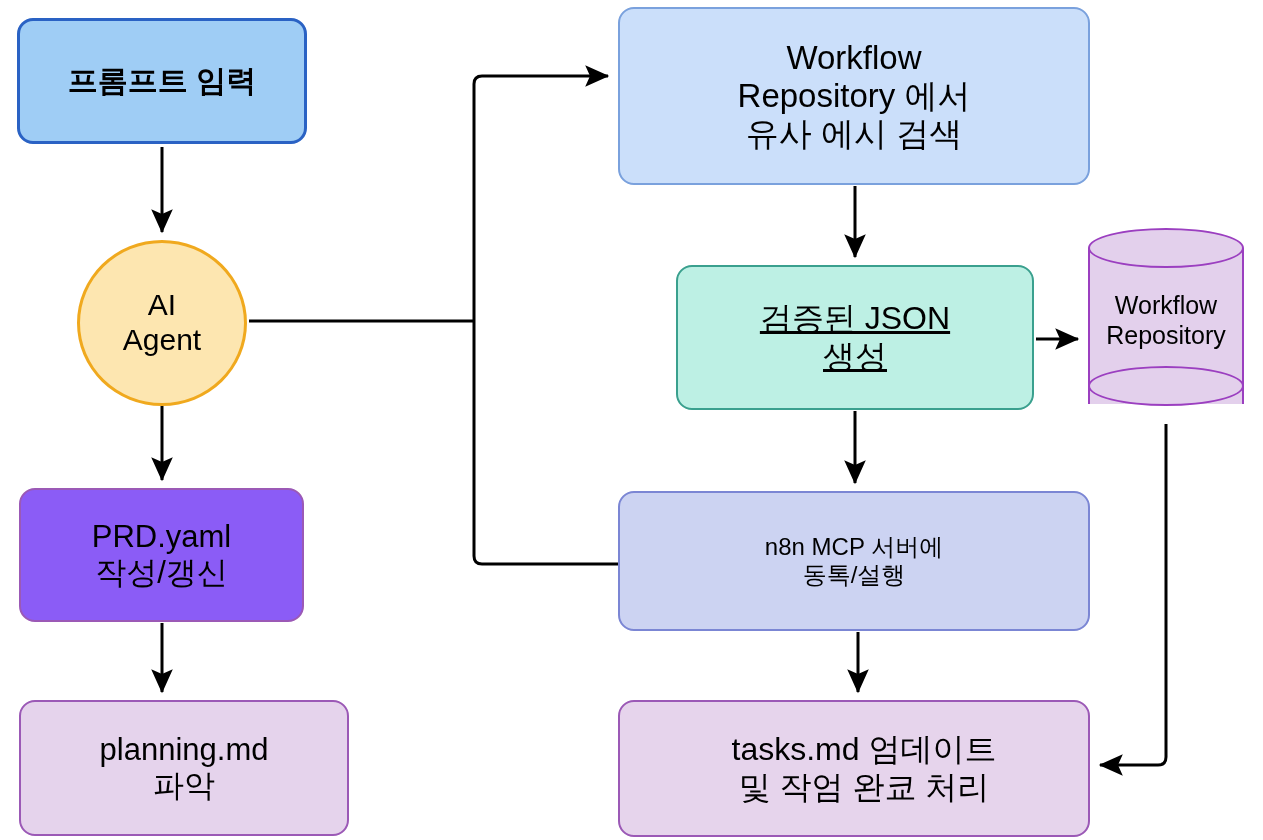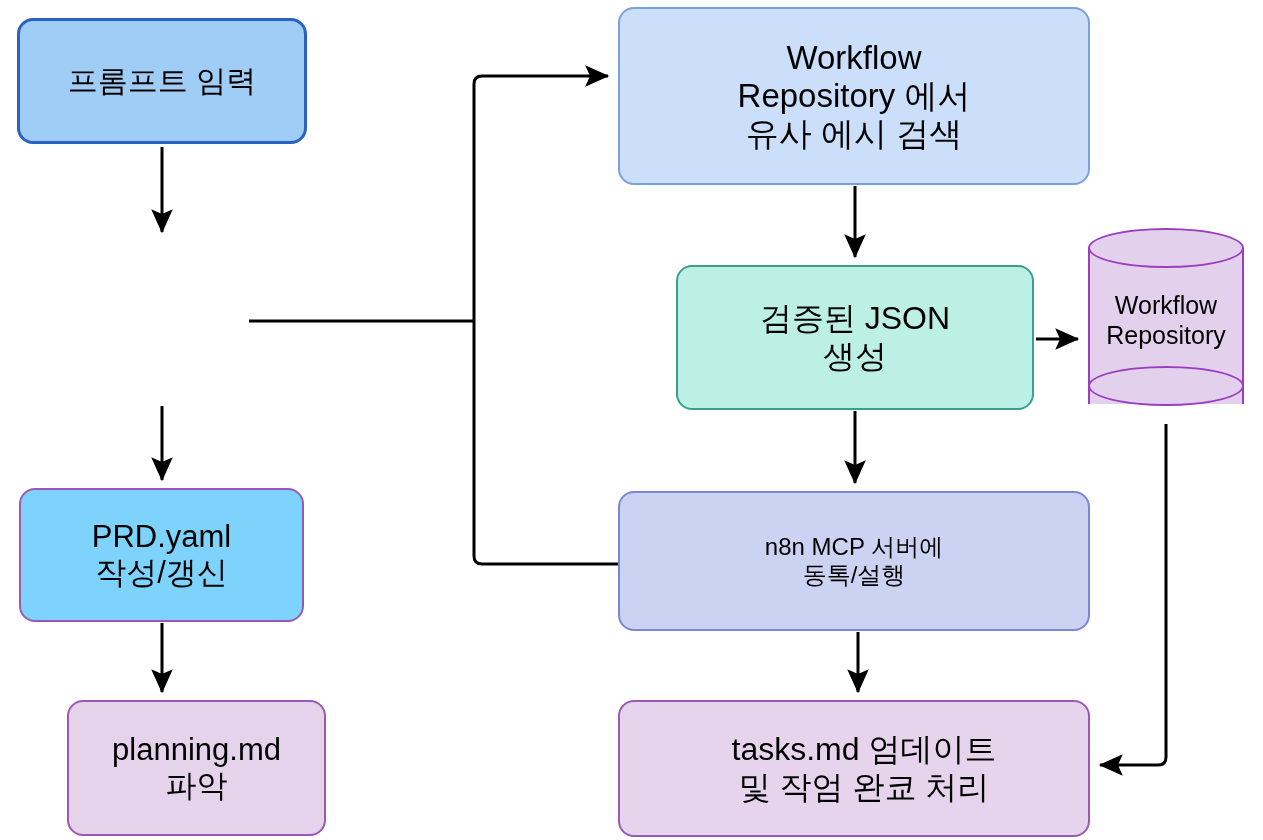--- a/index.html
+++ b/index.html
@@ -50,58 +50,57 @@
   
   #node-prompt {
     left: 17px;
     top: 18px;
     width: 290px;
     height: 126px;
     background: #9fcdf5;
     border: 3px solid #2a62c4;
     border-radius: 16px;
     font-size: 30px;
-    font-weight: normal;
+    font-weight: bold;
   }
 
   
   #node-agent {
     left: 77px;
     top: 240px;
     width: 170px;
     height: 166px;
     background: #fde6b0;
     border: 3px solid #f0a91e;
     border-radius: 50%;
     font-size: 30px;
   }
 
   
   #node-prd {
     left: 19px;
     top: 488px;
     width: 285px;
     height: 134px;
-    background: #7dd3fc;
+    background: #8b5cf6;
     border: 2px solid #9b59b6;
     border-radius: 16px;
     font-size: 31px;
   }
 
   
   #node-planning {
     left: 19px;
     top: 700px;
-    width: 259px;
+    width: 330px;
     height: 136px;
     background: #e5d3ec;
     border: 2px solid #9b59b6;
     border-radius: 16px;
     font-size: 31px;
-    margin-left: 48px;
   }
 
   
   #node-search {
     left: 618px;
     top: 7px;
     width: 472px;
     height: 178px;
     background: #cbdffa;
     border: 2px solid #7aa1dd;
@@ -112,20 +111,21 @@
   
   #node-json {
     left: 676px;
     top: 265px;
     width: 358px;
     height: 145px;
     background: #bdf0e4;
     border: 2px solid #3aa08e;
     border-radius: 16px;
     font-size: 32px;
+    text-decoration: underline;
   }
 
   
   #node-mcp {
     left: 618px;
     top: 491px;
     width: 472px;
     height: 140px;
     background: #ccd3f2;
     border: 2px solid #7b86d4;
@@ -230,20 +230,24 @@
 
     <path d="M858,632 L858,692" stroke="#000000" stroke-width="3" fill="none" marker-end="url(#arrowhead)"></path>
 
     <path d="M1166,424 L1166,757 Q1166,765 1158,765 L1100,765" stroke="#000000" stroke-width="3" fill="none" marker-end="url(#arrowhead)"></path>
   </svg>
 
   <div class="node" id="node-prompt">
     <span class="label">프롬프트 임력</span>
   </div>
 
+  <div class="node" id="node-agent">
+    <span class="label">AI
+Agent</span>
+  </div>
 
   <div class="node" id="node-prd">
     <span class="label">PRD.yaml
 작성/갱신</span>
   </div>
 
   <div class="node" id="node-planning">
     <span class="label">planning.md
 파악</span>
   </div>

